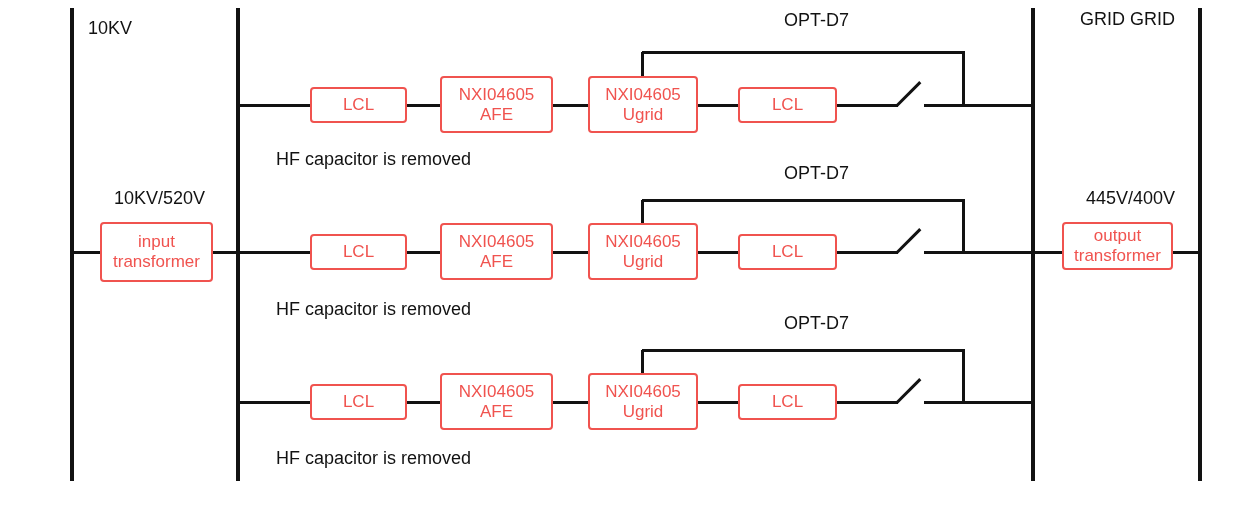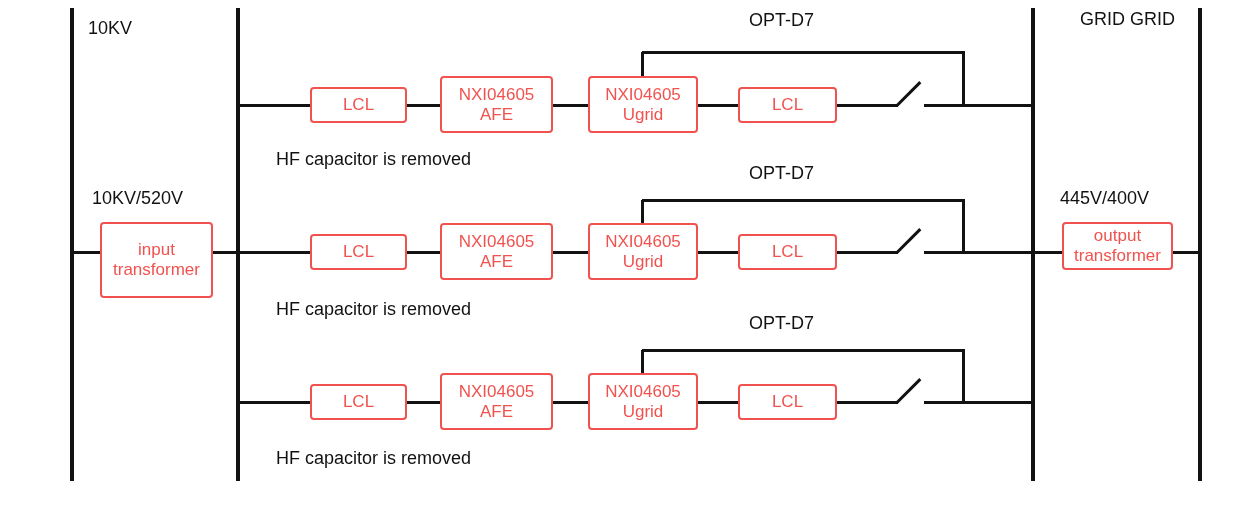--- a/index.html
+++ b/index.html
@@ -26,38 +26,38 @@
     border: 2px solid var(--red, #f0534f);
     border-radius: 4px;
     background: #ffffff;
     color: var(--red, #f0534f);
     display: flex; flex-direction: column;
     align-items: center; justify-content: center;
     text-align: center;
     font-size: 17px; line-height: 20px;
   }
   .lbl { position: absolute; color: #121212; font-size: 18px; line-height: 21px; white-space: nowrap; }
-  .lbl.center { text-align: left; }
+  .lbl.center { text-align: right; }
 </style>
 </head>
 <body>
 
 <div class="canvas">
 
   <div class="busbar" style="left:70px;top:8px;height:473px"></div>
   <div class="busbar" style="left:236px;top:8px;height:473px"></div>
   <div class="busbar" style="left:1031px;top:8px;height:473px"></div>
   <div class="busbar" style="left:1198px;top:8px;height:473px"></div>
 
   <div class="lbl" style="left:88px;top:18px">10KV</div>
   <div class="lbl" style="left:1080px;top:9px">GRID GRID</div>
 
   <div class="lbl center" style="left:92px;top:188px;width:113px">10KV/520V</div>
   <div class="hline" style="left:72px;top:251px;width:28px"></div>
-  <div class="rbox" style="left:100px;top:222px;width:113px;height:76px">
+  <div class="rbox" style="left:100px;top:222px;width:113px;height:60px">
     <span>input</span>
     <span>transformer</span>
   </div>
   <div class="hline" style="left:213px;top:251px;width:25px"></div>
 
   <div class="lbl center" style="left:1060px;top:188px;width:115px">445V/400V</div>
   <div class="hline" style="left:1033px;top:251px;width:29px"></div>
   <div class="rbox" style="left:1062px;top:222px;width:111px;height:48px">
     <span>output</span>
     <span>transformer</span>

